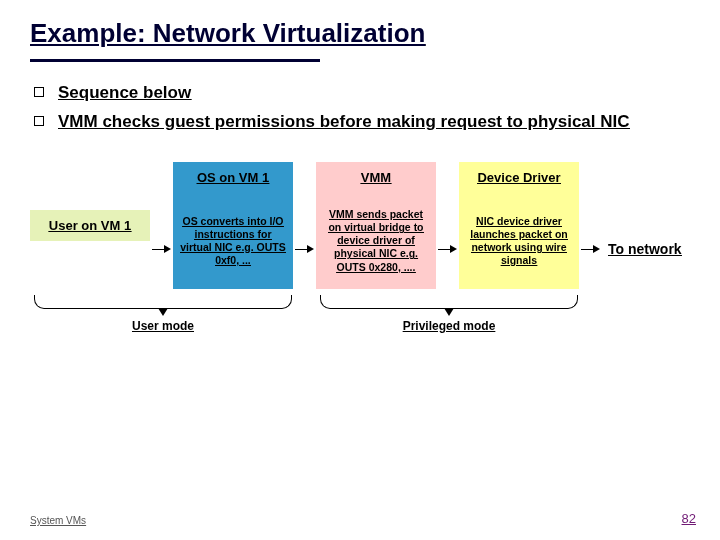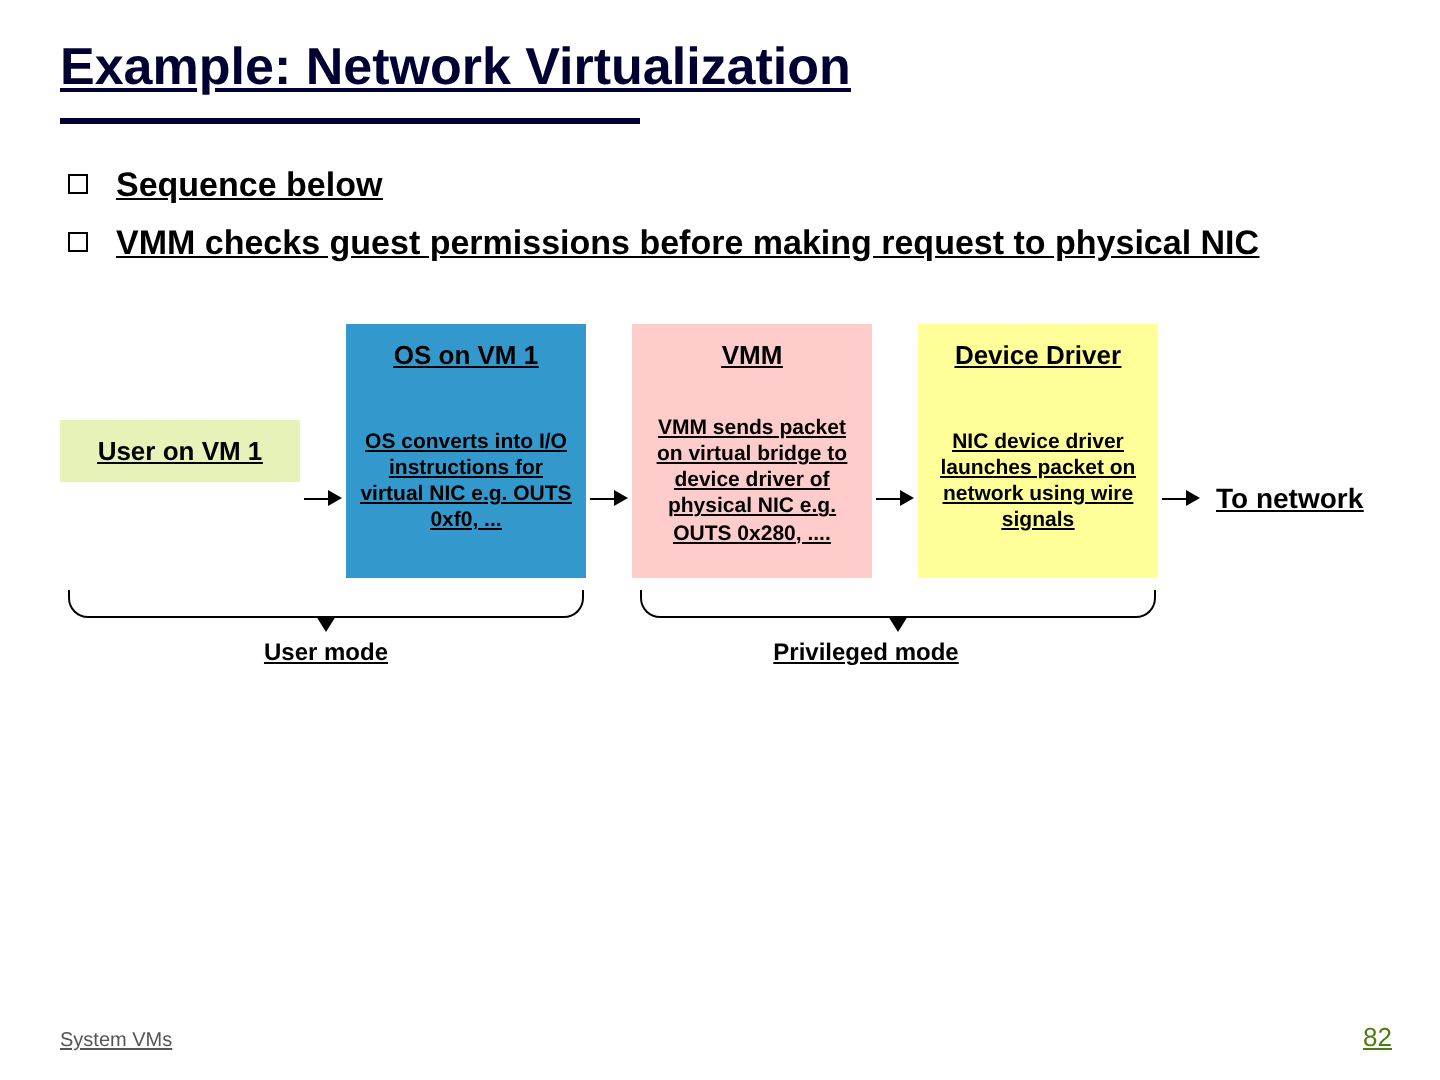--- a/index.html
+++ b/index.html
@@ -19,21 +19,21 @@
   .c3 { background: #ffff99; }
   .arrow { display: flex; align-items: center; margin: 48px 2px 0 2px; }
   .arrow .line { width: 12px; height: 1.5px; background: #000; }
   .arrow .head { width: 0; height: 0; border-left: 7px solid #000; border-top: 4px solid transparent; border-bottom: 4px solid transparent; }
   .tonet { font-size: 14px; font-weight: bold; margin-left: 6px; margin-top: 48px; }
   .braces { position: relative; margin: 6px 0 0 30px; height: 44px; }
   .brace { position: absolute; border-bottom: 1.5px solid #000; border-left: 1.5px solid #000; border-right: 1.5px solid #000; border-radius: 0 0 10px 10px; height: 14px; }
   .brace::after { content:""; position:absolute; left:50%; bottom:-8px; transform:translateX(-50%); width:0; height:0; border-left:5px solid transparent; border-right:5px solid transparent; border-top:8px solid #000; }
   .brace-lbl { position: absolute; font-size: 12px; font-weight: bold; top: 24px; transform: translateX(-50%); }
   .footer { position: absolute; bottom: 14px; left: 30px; font-size: 10px; color: #555; }
-  .pagenum { position: absolute; bottom: 14px; right: 24px; font-size: 13px; color: #4d7c0f; text-align: right; }
+  .pagenum { position: absolute; bottom: 14px; right: 24px; font-size: 13px; color: #701a75; text-align: right; }
 </style>
 </head>
 <body>
 
 <div class="title">Example: Network Virtualization</div>
 <div class="underline"></div>
 
 <div class="bullets">
   <div class="bullet">
       <span class="box"></span>
@@ -77,17 +77,17 @@
       <div class="line"></div>
       <div class="head"></div>
     </div>
   <div class="tonet">To network</div>
 </div>
 
 <div class="braces">
   <div class="brace" style="left:4px; width:258px;"></div>
   <div class="brace-lbl" style="left:133px;">User mode</div>
   <div class="brace" style="left:290px; width:258px;"></div>
-  <div class="brace-lbl" style="left:403px;">Privileged mode</div>
+  <div class="brace-lbl" style="left:419px;">Privileged mode</div>
 </div>
 
 <div class="footer">System VMs</div>
 <div class="pagenum">82</div>
 
 </body></html>

